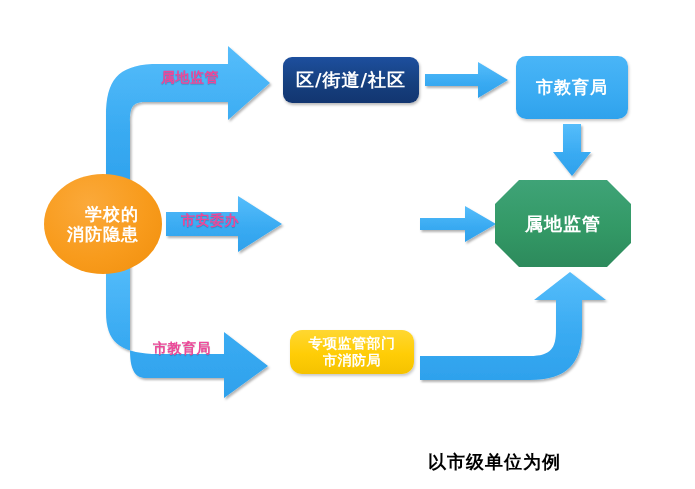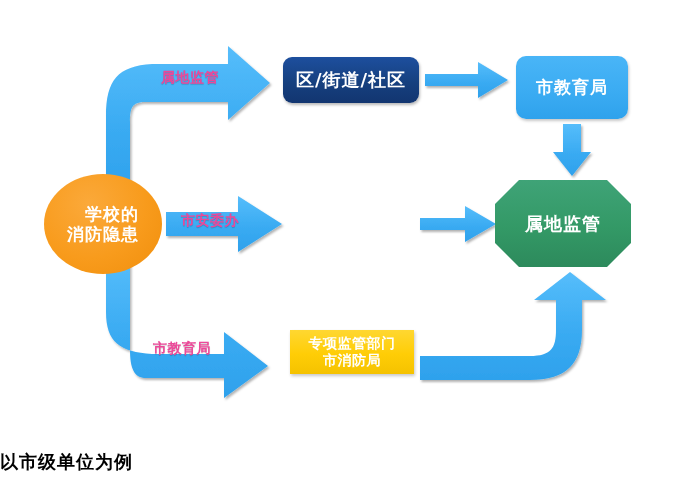--- a/index.html
+++ b/index.html
@@ -95,21 +95,21 @@
     letter-spacing: 0.5px;
     box-shadow: 1px 2px 3px rgba(0,0,0,0.25);
   }
 
   
   #node-special-dept {
     left: 290px;
     top: 330px;
     width: 124px;
     height: 44px;
-    border-radius: 0;
+    border-radius: 12px;
     background: linear-gradient(180deg, #ffd731 0%, #ffcd06 55%, #f5c200 100%);
     font-size: 14px;
     letter-spacing: 0.5px;
     box-shadow: 1px 2px 3px rgba(0,0,0,0.22);
   }
 
   
   #node-city-office {
     left: 495px;
     top: 180px;
@@ -135,21 +135,21 @@
   #label-territorial { left: 161px; top: 69px; }
   #label-industry    { left: 181px; top: 212px; }
   #label-special     { left: 153px; top: 340px; }
 
   
   #caption {
     position: absolute;
     left: 0;
     top: 450px;
     width: 561px;
-    text-align: left;
+    text-align: right;
     color: #000000;
     font-weight: bold;
     font-size: 18px;
     letter-spacing: 1px;
   }
 </style>
 </head>
 <body>
 
 <div id="canvas">

